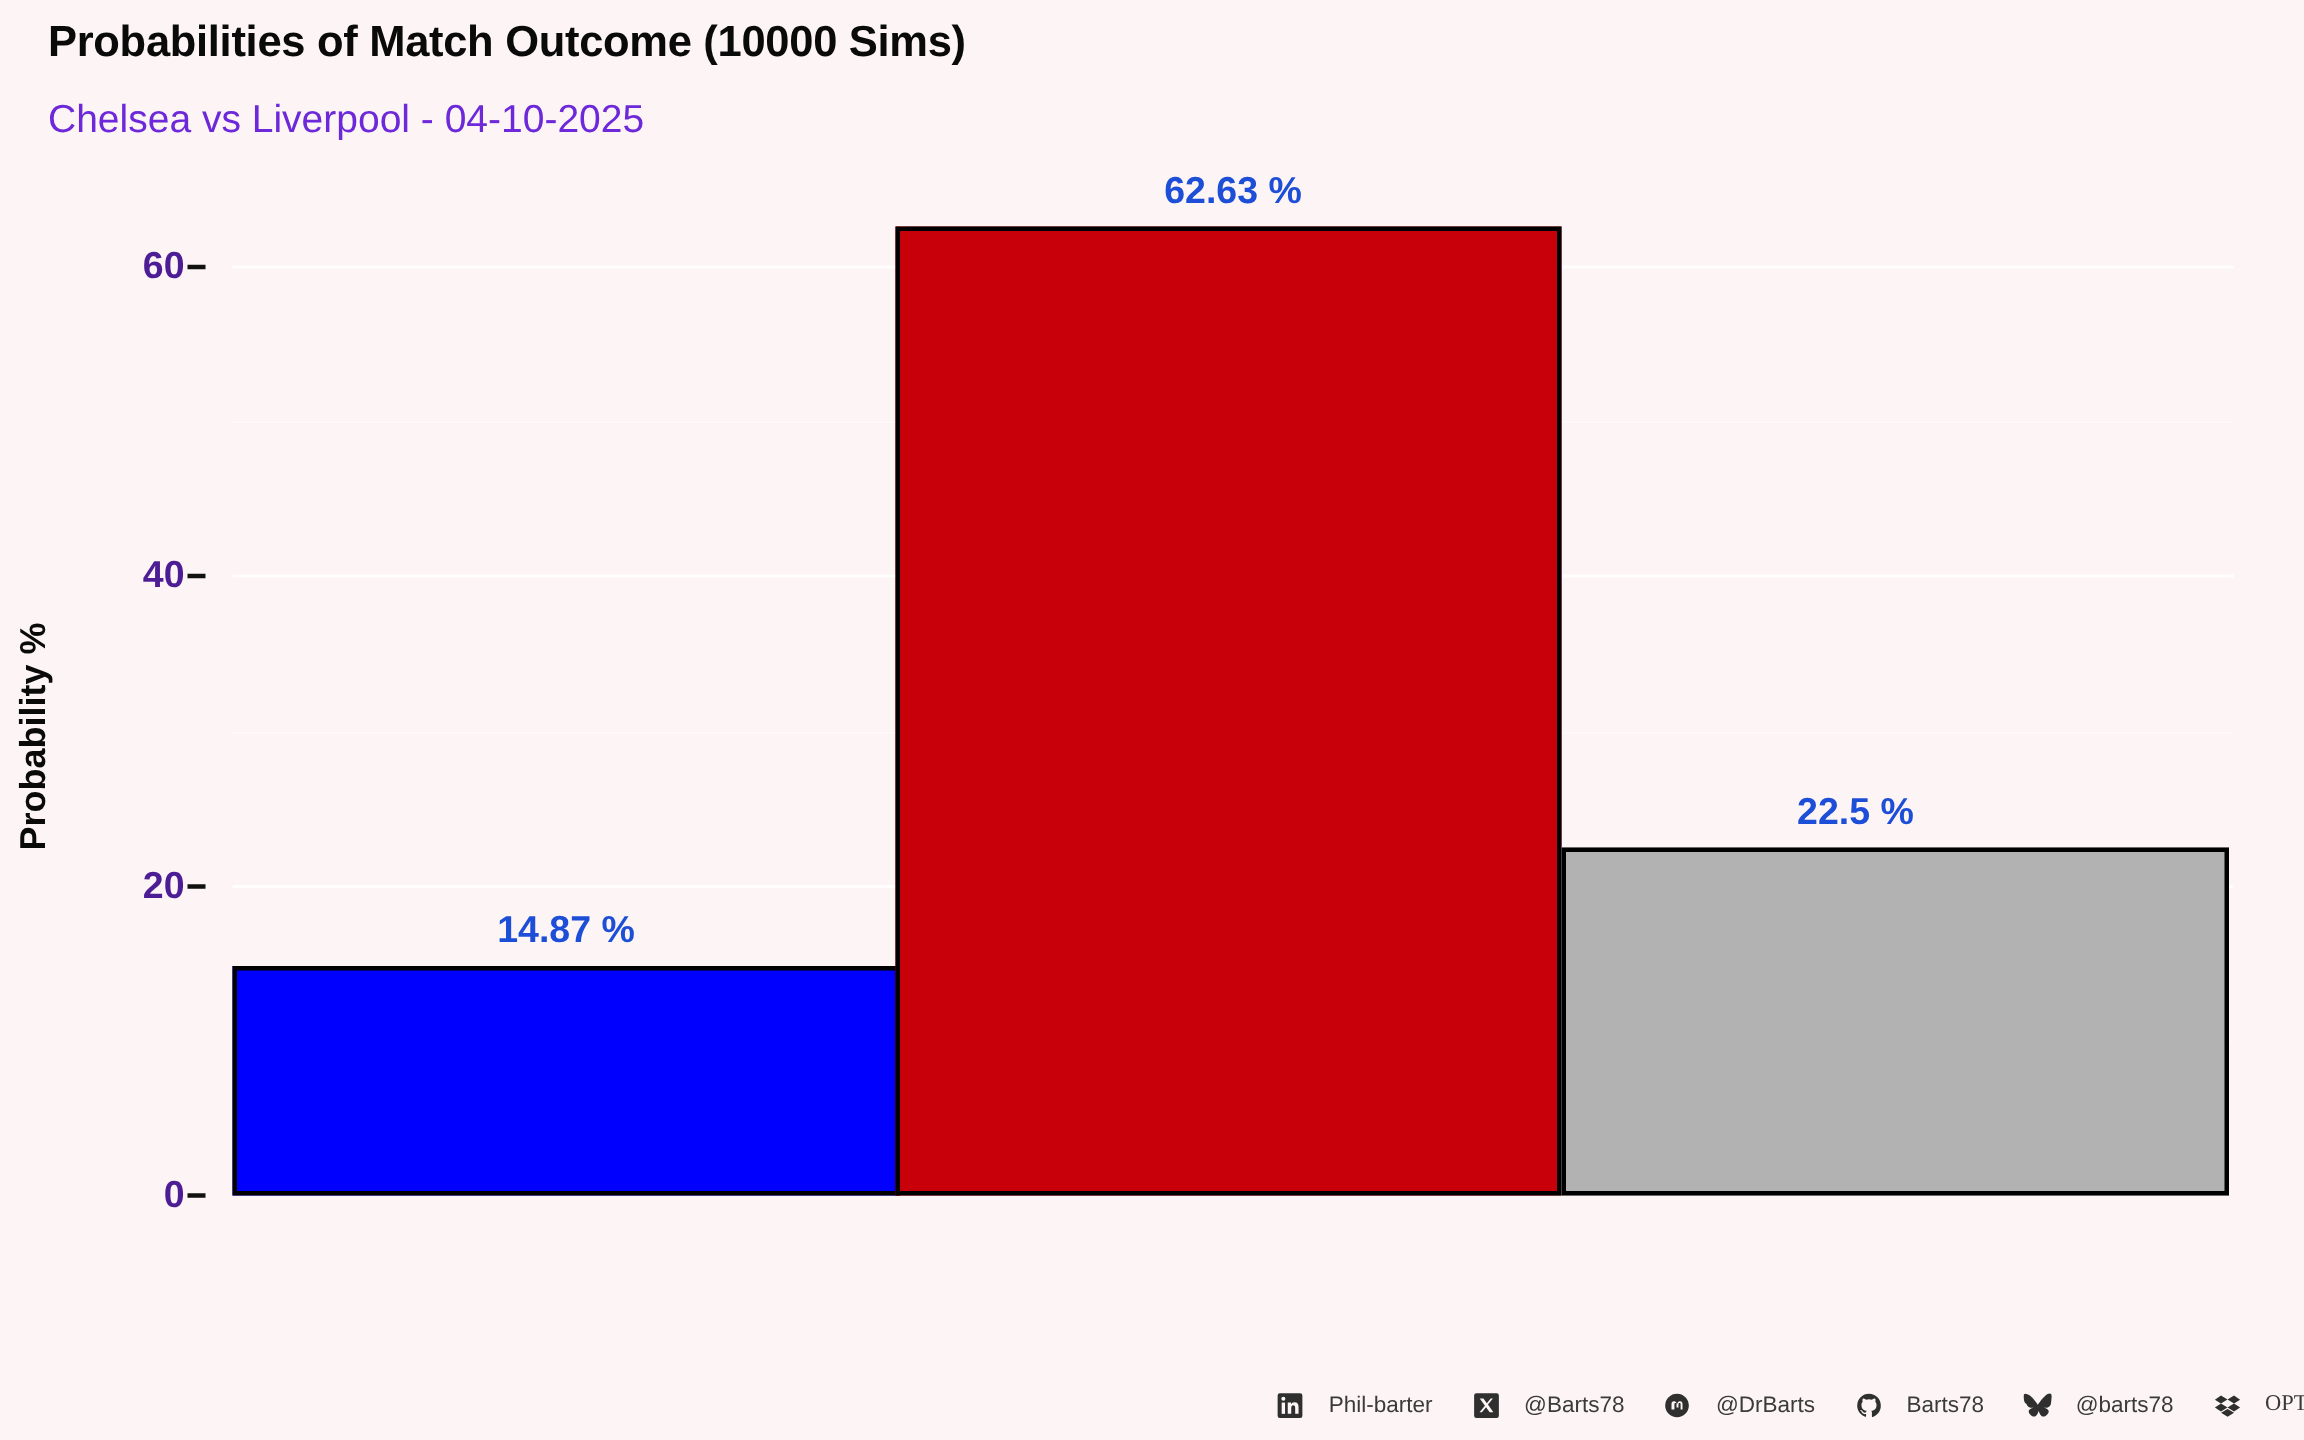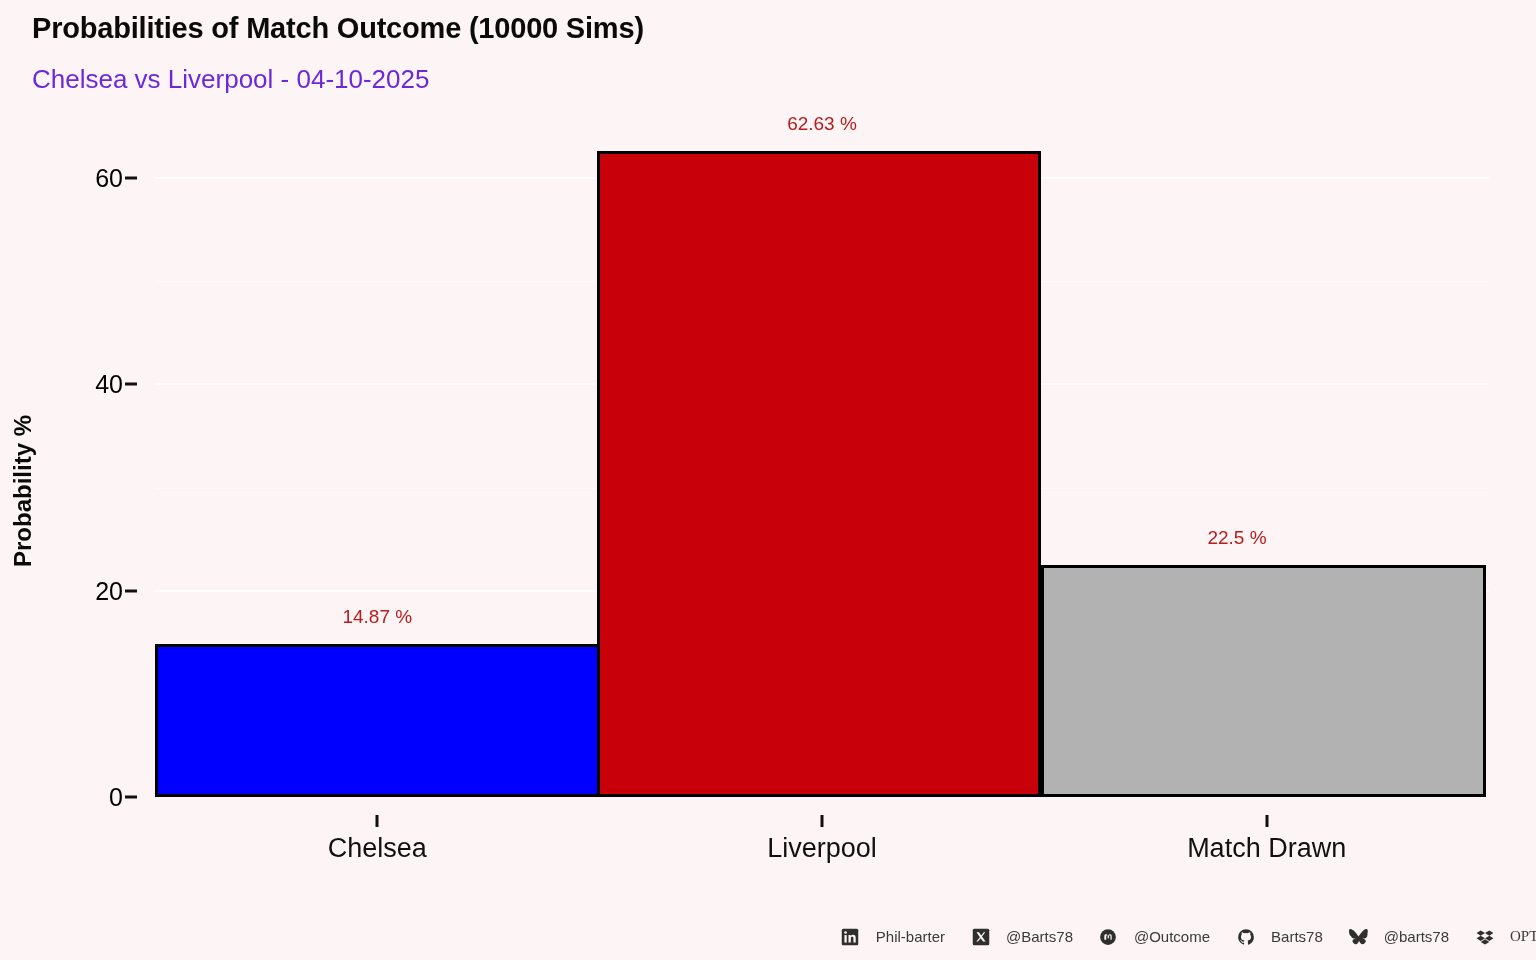--- a/index.html
+++ b/index.html
@@ -32,22 +32,22 @@
   .gridline {
     position:absolute; left:0; width:100%;
     height:2px; background:#FFFDFD;
   }
   .gridline.minor { height:1px; background:#FEFAFA; }
 
   
   #yaxis { position:absolute; left:0; top:115px; width:143px; height:700px; }
   .ytick-label {
     position:absolute; right:32px;
-    font-size:25px; color:#000000; text-align:right;
-    transform:translateY(-50%); white-space:nowrap;
+    font-size:25px; color:#4c1d95; text-align:right;
+    transform:translateY(-50%); white-space:nowrap;font-weight:bold;
   }
   .ytick-mark {
     position:absolute; right:18px; width:12px; height:3px;
     background:#111; transform:translateY(-50%);
   }
   #ylab {
     position:absolute; left:-3px; top:452px;
     font-size:24px; font-weight:bold; color:#0a0a0a;
     transform:rotate(-90deg); transform-origin:left top;
     white-space:nowrap;
@@ -64,22 +64,23 @@
     transform:translateX(-50%);
   }
 
   
   .bar {
     position:absolute; bottom:0;
     border:3px solid #000;
   }
   .bar-value {
     position:absolute;
-    font-size:19px; color:#b91c1c; white-space:nowrap;
+    font-size:25px; color:#1d4ed8; white-space:nowrap;
     transform:translateX(-50%);
+    font-weight:bold;
   }
 
   
   #footer {
     position:absolute; left:0; bottom:14px; width:1536px;
     display:flex; justify-content:flex-end; align-items:flex-end;
   }
   .foot-item { display:flex; align-items:center; }
   .foot-icon {
     width:19px; height:19px;
@@ -123,28 +124,20 @@
         <div class="ytick-label" style="top: 475.667px;">20</div>
         <div class="ytick-mark" style="top: 475.667px;"></div>
         <div class="ytick-label" style="top: 269.333px;">40</div>
         <div class="ytick-mark" style="top: 269.333px;"></div>
         <div class="ytick-label" style="top: 63px;">60</div>
         <div class="ytick-mark" style="top: 63px;"></div>
       </div>
     <div id="ylab">Probability %</div>
   </div>
 
-  <div id="xaxis">
-      <div class="xtick-mark" style="left: 222.333px;"></div>
-      <div class="xtick-label" style="left: 222.333px;">Chelsea</div>
-      <div class="xtick-mark" style="left: 667px;"></div>
-      <div class="xtick-label" style="left: 667px;">Liverpool</div>
-      <div class="xtick-mark" style="left: 1111.67px;"></div>
-      <div class="xtick-label" style="left: 1111.67px;">Match Drawn</div>
-    </div>
 
   <div id="valuelabels">
       <div class="bar-value" style="left: 365.333px; top: 605.591px;">14.87  %</div>
       <div class="bar-value" style="left: 810px; top: 112.867px;">62.63  %</div>
       <div class="bar-value" style="left: 1225px; top: 526.875px;">22.5  %</div>
     </div>
 
   <div id="footer">
       <div class="foot-item">
         <span class="foot-icon">
@@ -166,21 +159,21 @@
         </span>
         <span class="foot-label">@Barts78</span>
       </div>
       <div class="foot-item">
         <span class="foot-icon">
           <svg width="18" height="18" viewBox="0 0 24 24">
             <circle cx="12" cy="12" r="10.5" fill="#2f2f2f"></circle>
             <path d="M7.1 15.6v-4.9c0-1.5.9-2.4 2.1-2.4 1.1 0 1.9.6 2.3 1.5l.5 1 .5-1c.4-.9 1.2-1.5 2.3-1.5 1.2 0 2.1.9 2.1 2.4v4.9h-1.7v-4.7c0-.7-.3-1.1-.9-1.1-.6 0-1 .4-1 1.3v2.6h-1.7v-2.6c0-.9-.4-1.3-1-1.3-.6 0-.9.4-.9 1.1v4.7z" fill="#fdf5f5"></path>
           </svg>
         </span>
-        <span class="foot-label">@Outcome</span>
+        <span class="foot-label">@DrBarts</span>
       </div>
       <div class="foot-item">
         <span class="foot-icon">
           <svg width="18" height="18" viewBox="0 0 24 24">
             <path fill="#2f2f2f" d="M12 1.5A10.5 10.5 0 0 0 1.5 12c0 4.6 3 8.6 7.2 10 .5.1.7-.2.7-.5v-1.9c-2.9.6-3.6-1.3-3.6-1.3-.5-1.2-1.2-1.6-1.2-1.6-1-.7.1-.6.1-.6 1 .1 1.6 1.1 1.6 1.1.9 1.6 2.5 1.1 3.1.9.1-.7.4-1.2.7-1.4-2.3-.3-4.8-1.2-4.8-5.2 0-1.2.4-2.1 1.1-2.9-.1-.3-.5-1.3.1-2.8 0 0 .9-.3 2.9 1.1a10 10 0 0 1 5.2 0c2-1.4 2.9-1.1 2.9-1.1.6 1.5.2 2.5.1 2.8.7.8 1.1 1.7 1.1 2.9 0 4-2.5 4.9-4.8 5.2.4.3.7 1 .7 2v3c0 .3.2.6.7.5 4.2-1.4 7.2-5.4 7.2-10A10.5 10.5 0 0 0 12 1.5z"></path>
           </svg>
         </span>
         <span class="foot-label">Barts78</span>
       </div>
       <div class="foot-item">

